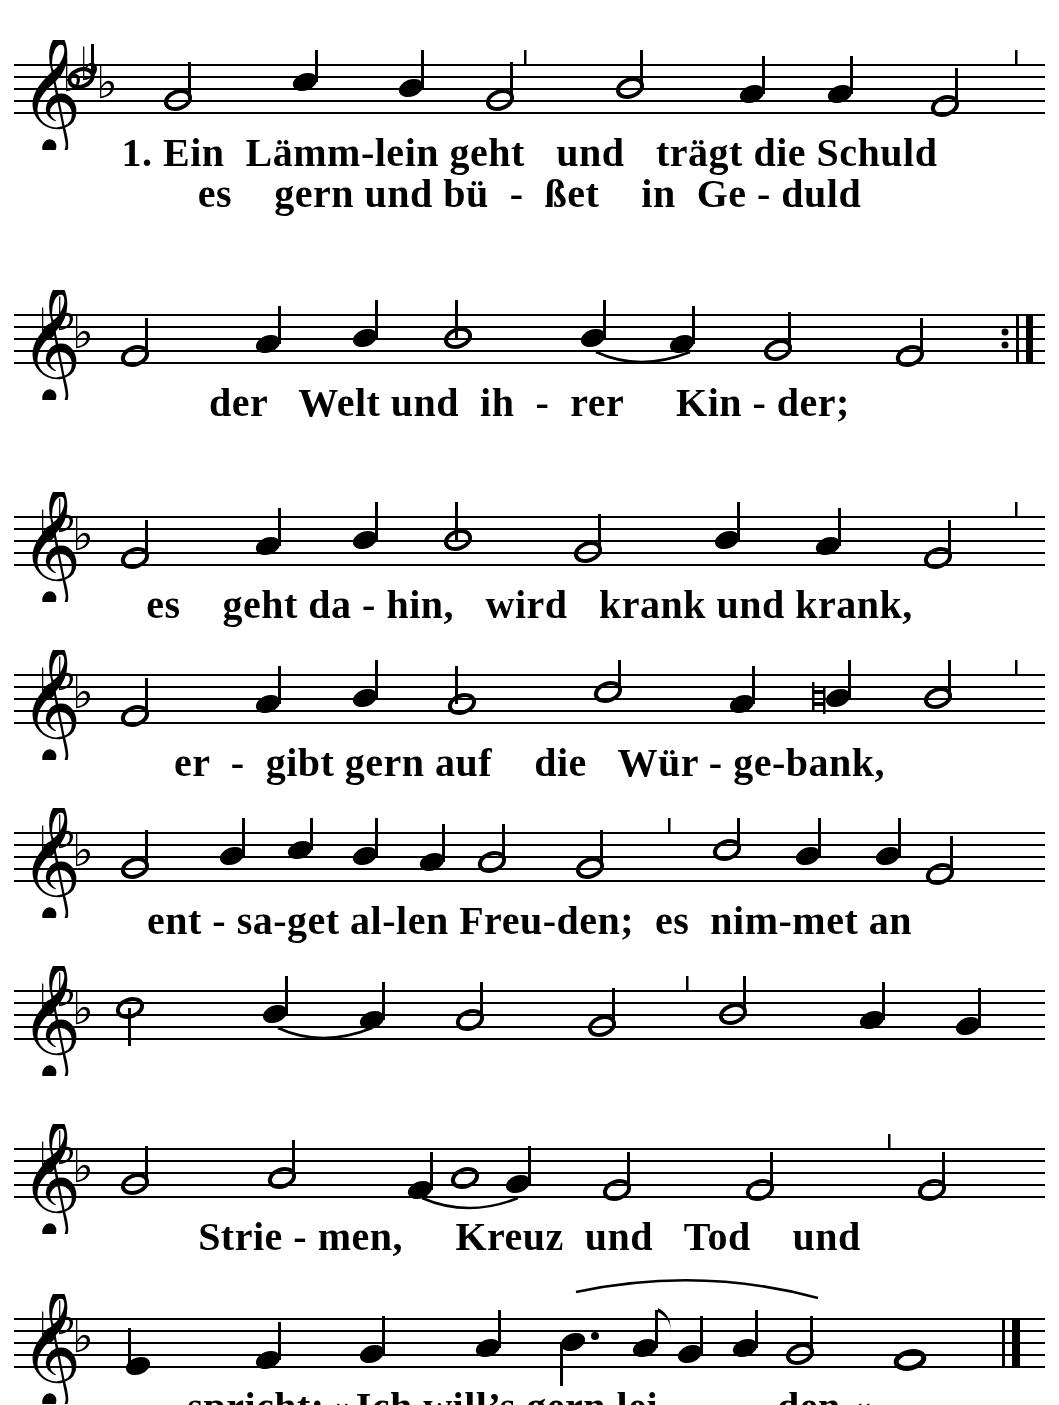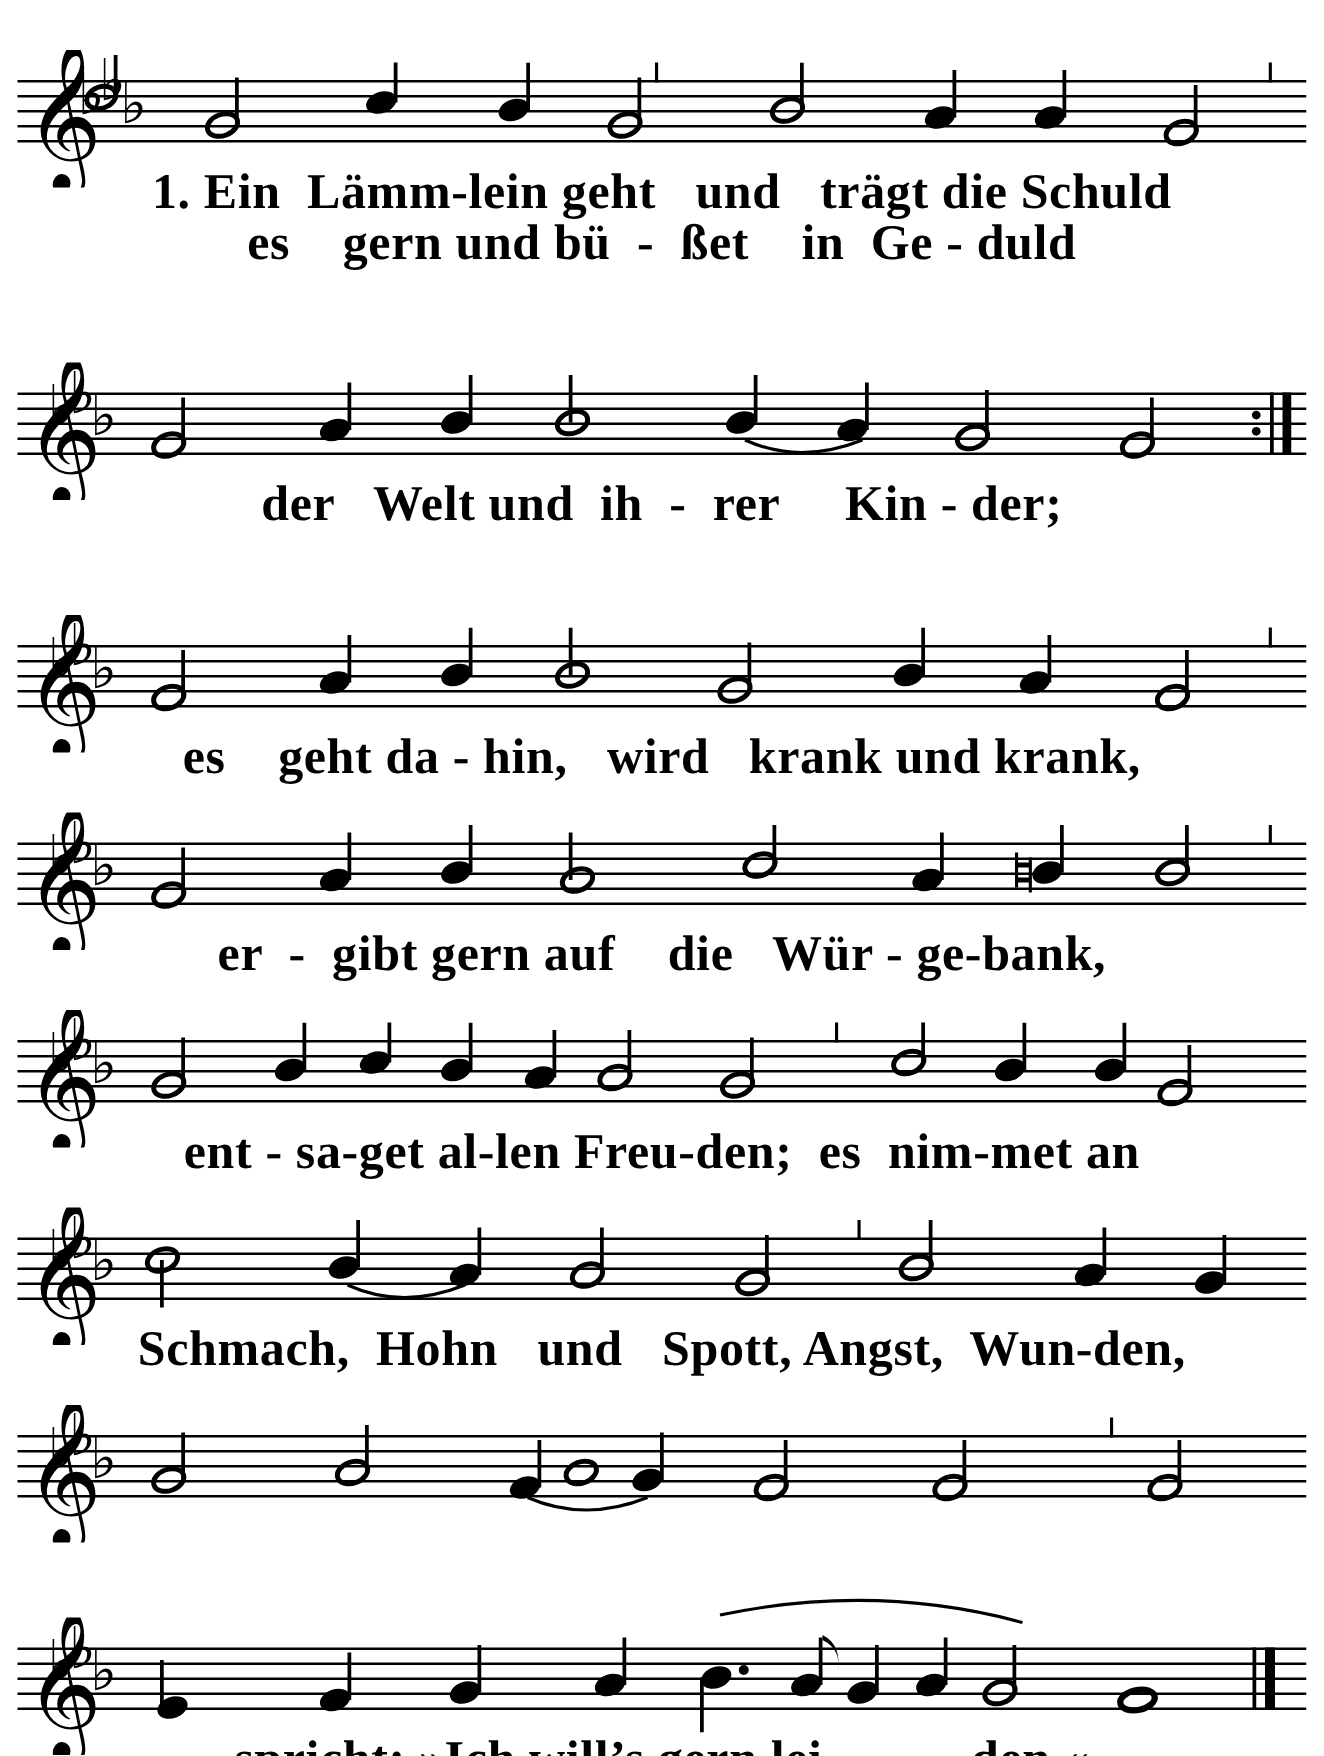--- a/index.html
+++ b/index.html
@@ -407,21 +407,20 @@
           <rect x="612" y="12" width="3" height="38"></rect>
           <rect x="743" y="0" width="3" height="38"></rect>
           <rect x="882" y="6" width="3" height="38"></rect>
           <rect x="978" y="12" width="3" height="38"></rect>
         </g>
         <path d="M 278 52 Q 322 72 372 52" fill="none" stroke="#000" stroke-width="2.5"></path>
         <rect x="686" y="-4" width="2.5" height="20" fill="#000"></rect>
       </svg>
     </div>
 
-    <div class="lyric l1">Schmach,  Hohn   und   Spott, Angst,  Wun-den,</div>
   </div>
 
   <div class="system" style="height:148px;">
     <div class="staff" style="margin-top:10px;">
       <div class="lines">
           <i></i>
           <i></i>
           <i></i>
           <i></i>
           <i></i>
@@ -456,20 +455,21 @@
           <rect x="528" y="12" width="3" height="38"></rect>
           <rect x="627" y="18" width="3" height="38"></rect>
           <rect x="770" y="18" width="3" height="38"></rect>
           <rect x="942" y="18" width="3" height="38"></rect>
         </g>
         <path d="M 422 64 Q 468 84 518 64" fill="none" stroke="#000" stroke-width="2.5"></path>
         <rect x="888" y="-4" width="2.5" height="20" fill="#000"></rect>
       </svg>
     </div>
 
+    <div class="lyric l1">Strie - men,     Kreuz  und   Tod    und</div>
   </div>
 
   <div class="system" style="height:150px;">
     <div class="staff" style="margin-top:22px;">
       <div class="lines">
           <i></i>
           <i></i>
           <i></i>
           <i></i>
           <i></i>

